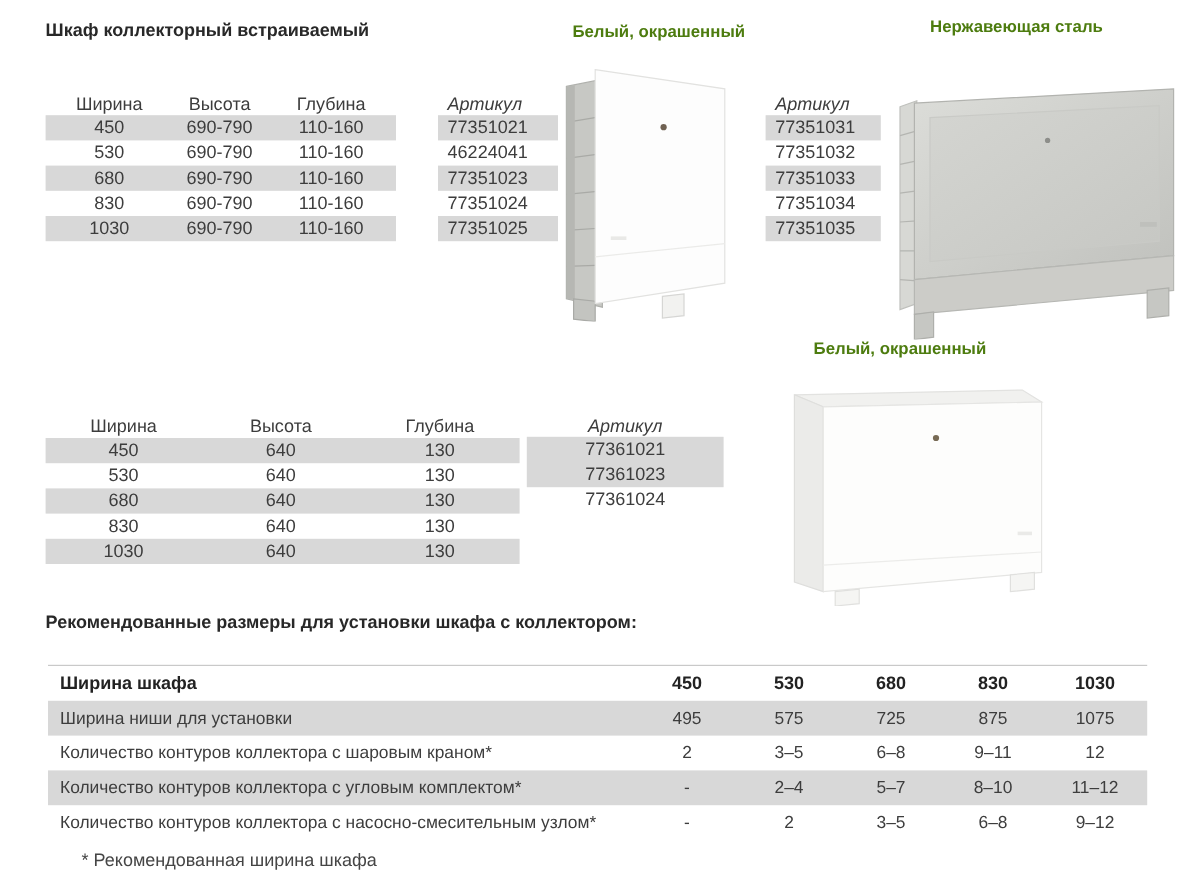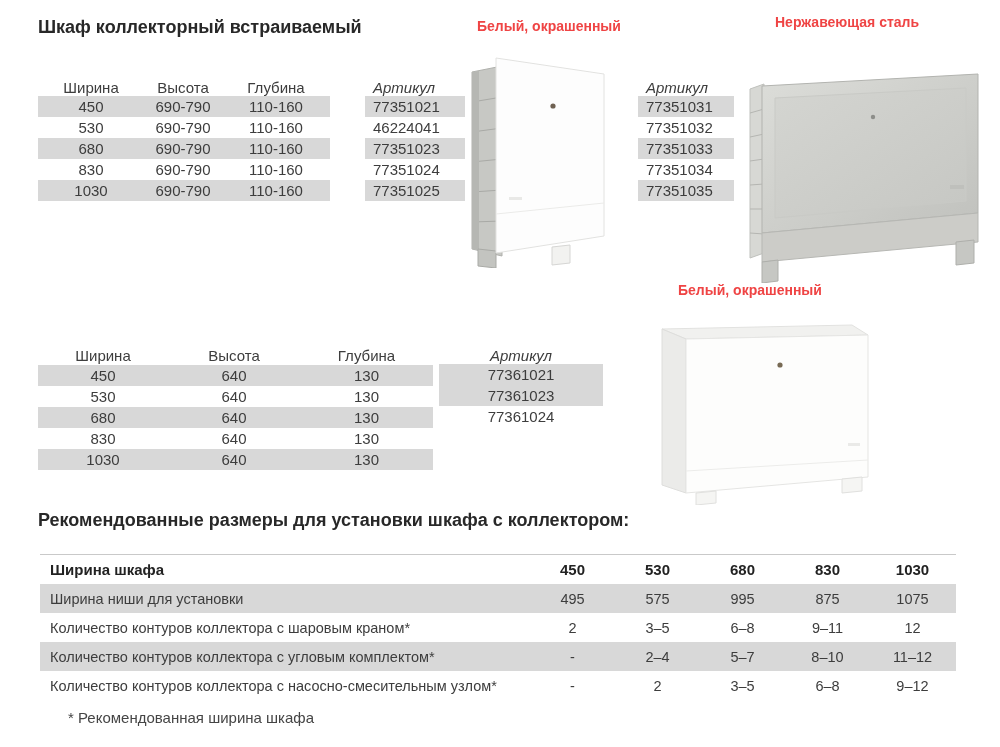--- a/index.html
+++ b/index.html
@@ -4,22 +4,22 @@
 <style>
   * { margin:0; padding:0; box-sizing:border-box; }
   html,body { background:#ffffff; }
   .page {
     position:relative; width:1000px; height:747px;
     background:#ffffff; overflow:hidden;
     font-family:"Liberation Sans", sans-serif;
     color:#3d3d3d;
   }
   .abs { position:absolute; }
-  .title { font-size:18px; font-weight:bold; color:#282828; white-space:nowrap; }
-  .sublabel { font-size:14px; font-weight:bold; color:#ef4444; white-space:nowrap; }
+  .title { font-size:15px; font-weight:bold; color:#282828; white-space:nowrap; }
+  .sublabel { font-size:14px; font-weight:bold; color:#4d7c0f; white-space:nowrap; }
 
   
   .trow { display:grid; align-items:center; text-align:center; font-size:15px; }
   .dims1 .trow { grid-template-columns:106px 78px 108px; height:21px; }
   .dims1 .thead { height:18px; }
   .dims2 .trow { grid-template-columns:130px 132px 133px; height:21px; }
   .dims2 .thead { height:19px; }
   .shade { background:#d8d8d8; }
 
   
@@ -201,21 +201,21 @@
       <div class="val">450</div>
       <div class="val">530</div>
       <div class="val">680</div>
       <div class="val">830</div>
       <div class="val">1030</div>
     </div>
     <div class="rrow rbody shade">
       <div class="lbl">Ширина ниши для установки</div>
       <div class="val">495</div>
       <div class="val">575</div>
-      <div class="val">995</div>
+      <div class="val">725</div>
       <div class="val">875</div>
       <div class="val">1075</div>
     </div>
     <div class="rrow rbody">
       <div class="lbl">Количество контуров коллектора с шаровым краном*</div>
       <div class="val">2</div>
       <div class="val">3–5</div>
       <div class="val">6–8</div>
       <div class="val">9–11</div>
       <div class="val">12</div>

